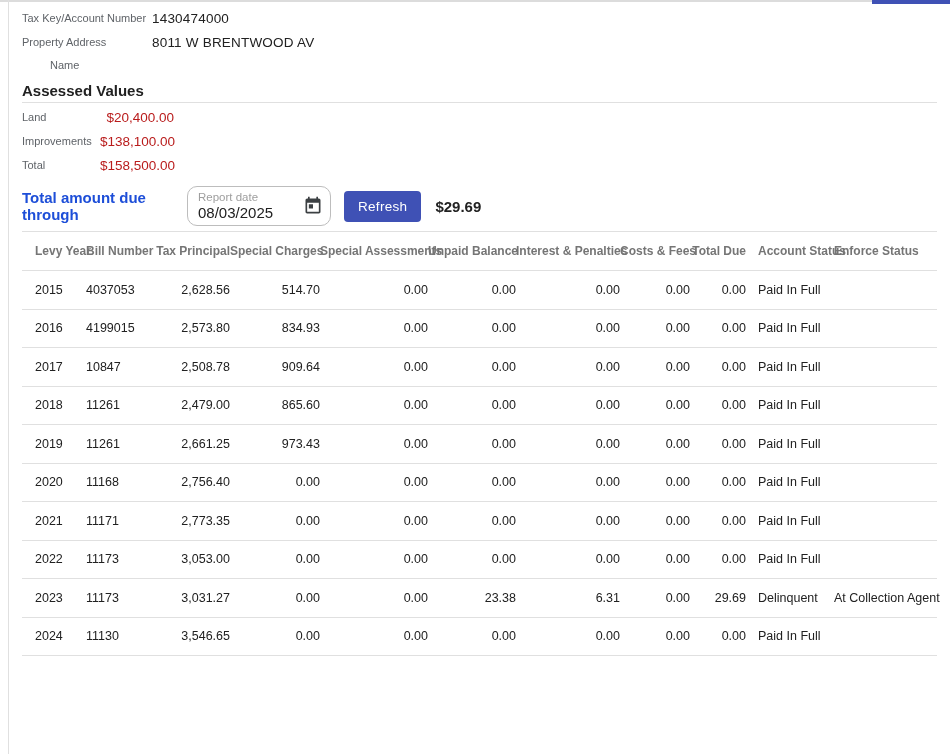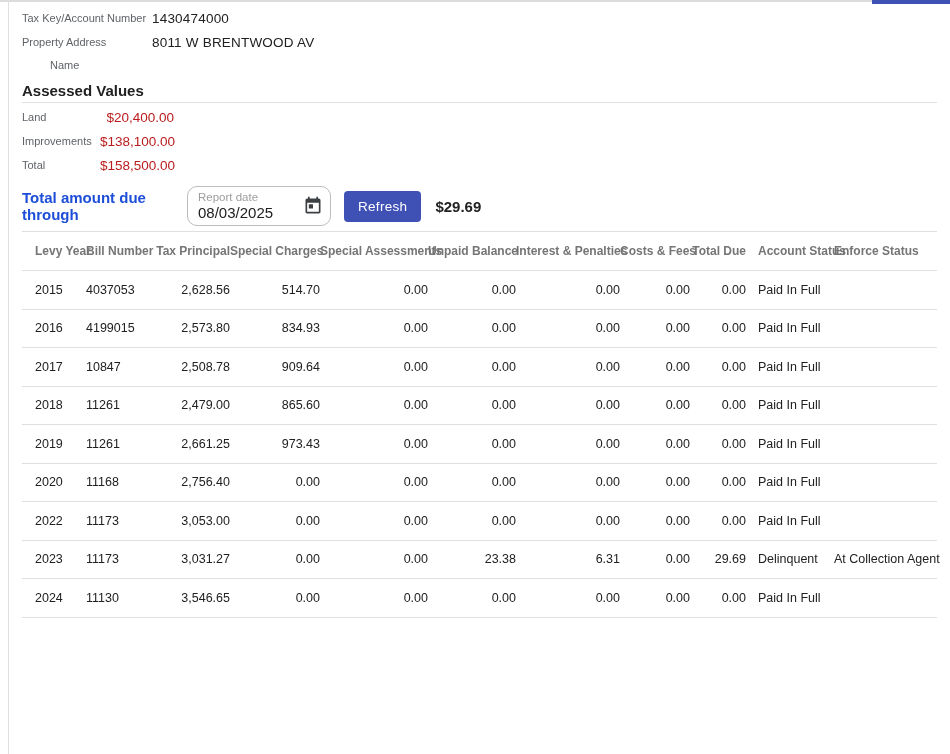--- a/index.html
+++ b/index.html
@@ -234,20 +234,33 @@
             <td>0.00</td>
             <td>0.00</td>
             <td>0.00</td>
             <td>0.00</td>
             <td>0.00</td>
             <td>0.00</td>
             <td>Paid In Full</td>
             <td></td>
           </tr>
           <tr>
+            <td>2021</td>
+            <td>11171</td>
+            <td>2,773.35</td>
+            <td>0.00</td>
+            <td>0.00</td>
+            <td>0.00</td>
+            <td>0.00</td>
+            <td>0.00</td>
+            <td>0.00</td>
+            <td>Paid In Full</td>
+            <td></td>
+          </tr>
+          <tr>
             <td>2022</td>
             <td>11173</td>
             <td>3,053.00</td>
             <td>0.00</td>
             <td>0.00</td>
             <td>0.00</td>
             <td>0.00</td>
             <td>0.00</td>
             <td>0.00</td>
             <td>Paid In Full</td>

